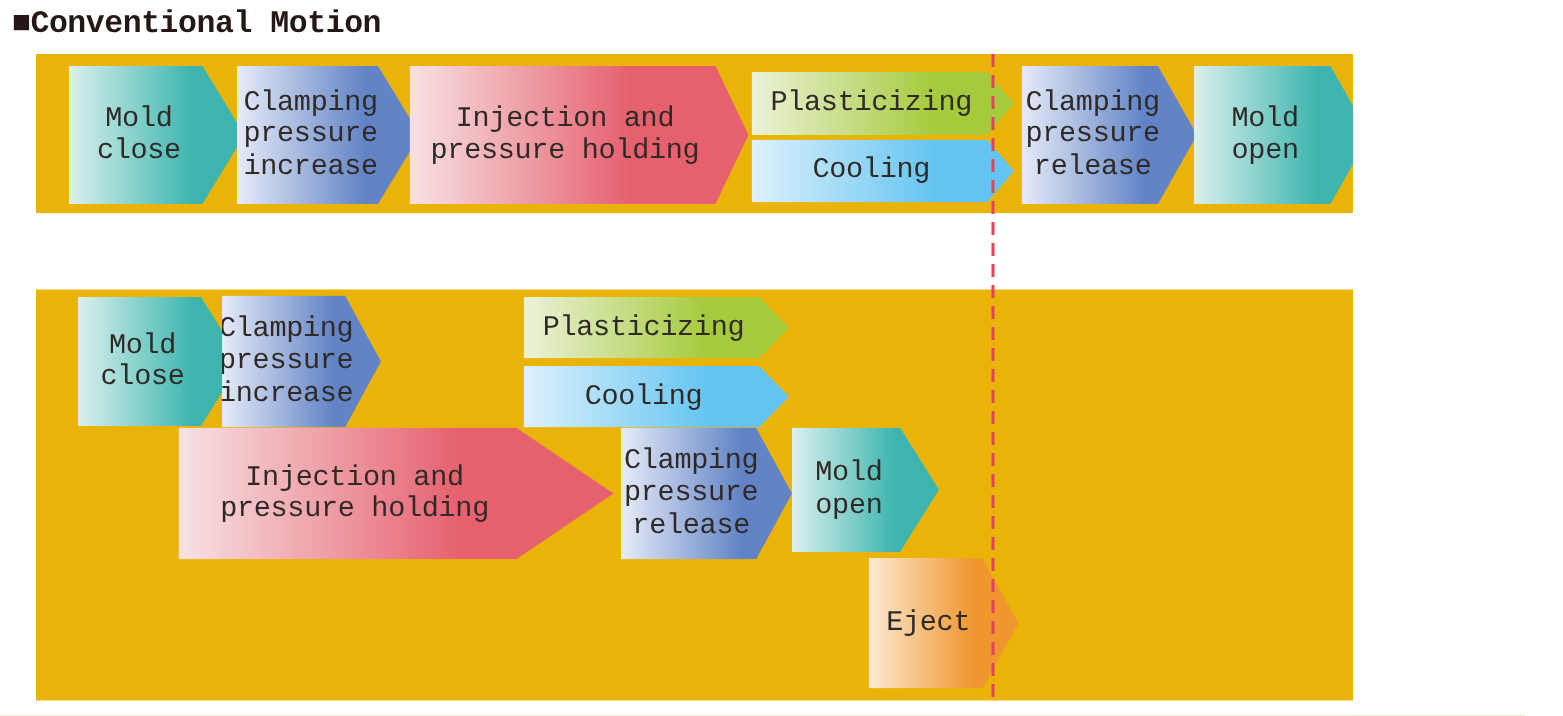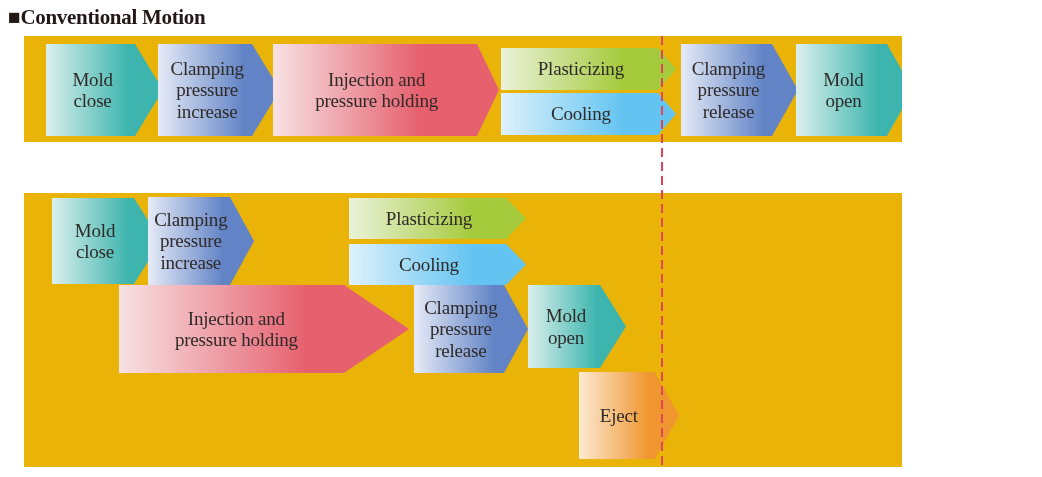--- a/index.html
+++ b/index.html
@@ -1,19 +1,19 @@
 <!DOCTYPE html>
 <html><head>
 <meta charset="utf-8">
 <style>
   html,body { margin:0; padding:0; background:#ffffff; }
   .stage {
     position:relative; width:902px; height:477px;
     background:#ffffff; overflow:hidden;
-    font-family:Liberation Serif, serif;
+    font-family:Liberation Mono, monospace;
   }
   .sec-title {
     position:absolute; left:8px;
     font-weight:bold; font-size:21px; line-height:1.25;
     color:#231815; letter-spacing:-0.3px; white-space:nowrap;
   }
   .band {
     position:absolute; left:24px; width:1026px;
     background:#eab308;
   }

